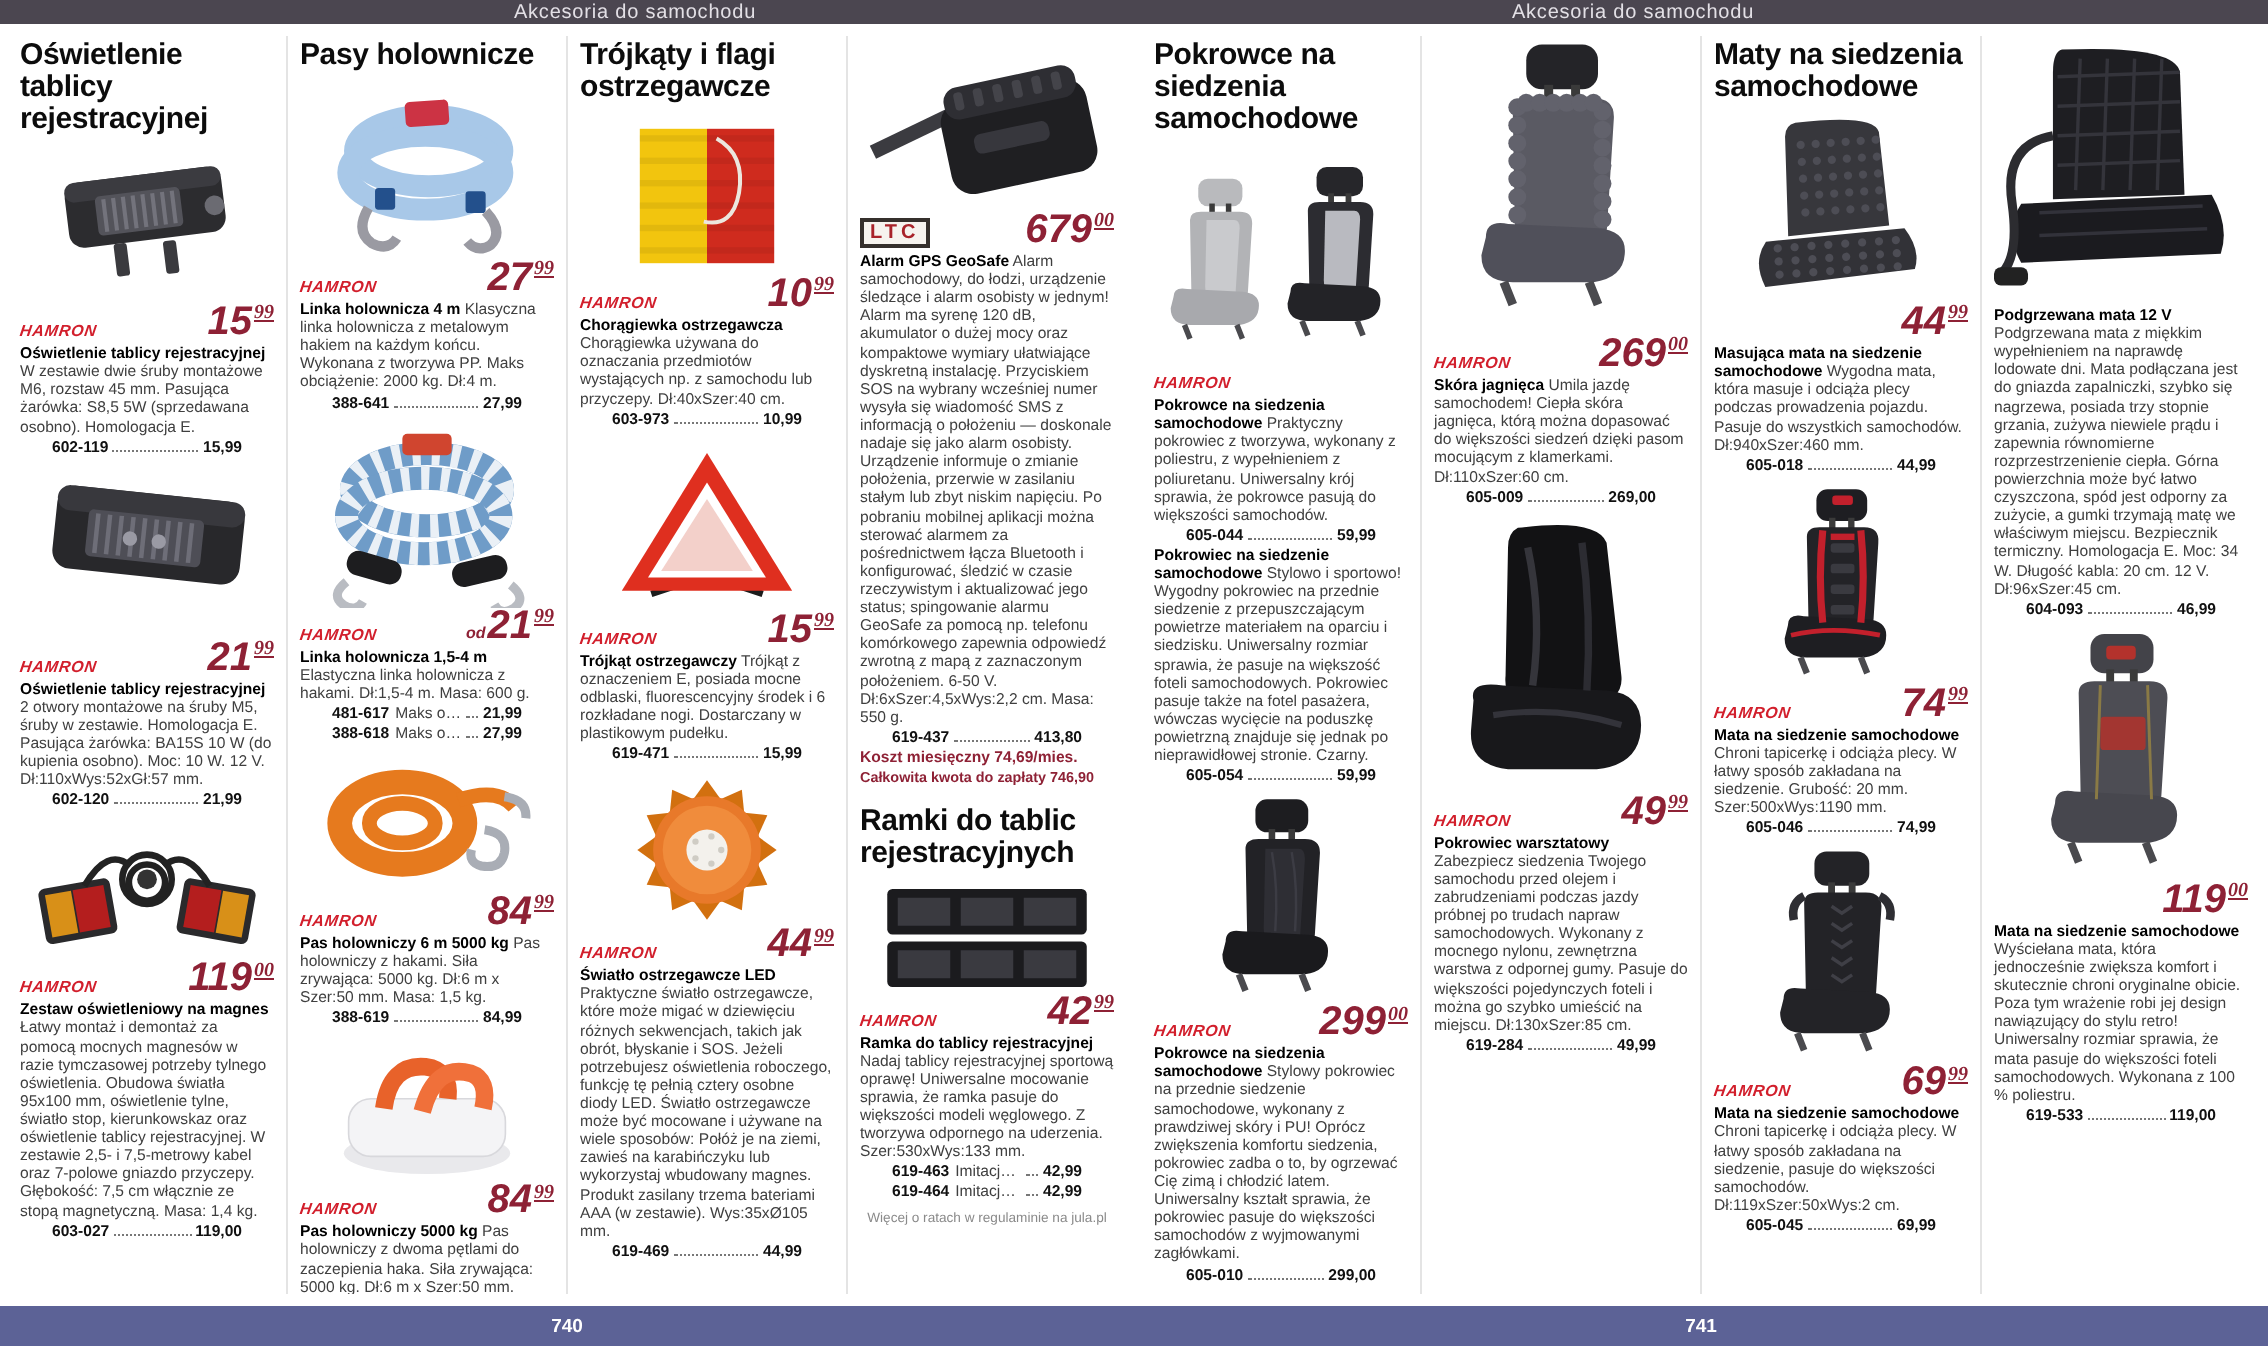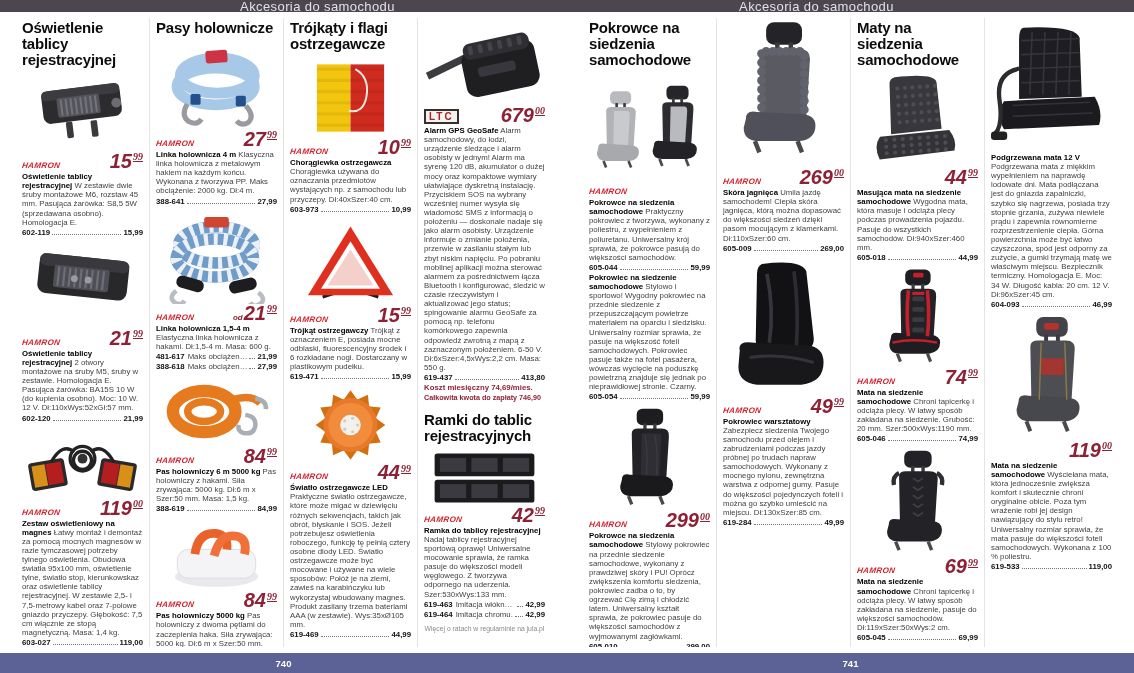--- a/index.html
+++ b/index.html
@@ -1,45 +1,45 @@
 <!DOCTYPE html>
 <html style="--red: #d21f2c; --maroon: #8e2135; --topbar: #4b4650; --botbar: #5c6296;"><head>
 <meta charset="utf-8">
 <style>
   html,body{margin:0;padding:0;background:#9a9a9a;}
   *{box-sizing:border-box;}
   .spread{position:relative;width:1134px;height:673px;background:#fff;overflow:hidden;
     font-family:"Liberation Sans","DejaVu Sans",sans-serif;color:#222;}
   .topbar{position:absolute;top:0;height:12px;width:635px;background:var(--topbar,#4b4650);
-    color:#e3e0e6;font-size:13px;display:flex;align-items:center;justify-content:center;letter-spacing:.4px;}
+    color:#e3e0e6;font-size:10px;display:flex;align-items:center;justify-content:center;letter-spacing:.4px;}
   .topbar.left{left:0;}.topbar.right{right:0;}
   .bottombar{position:absolute;bottom:0;height:20px;width:567px;background:var(--botbar,#5c6296);
     color:#fff;font-size:9.5px;font-weight:bold;display:flex;align-items:center;justify-content:center;}
   .bottombar.left{left:0;}.bottombar.right{right:0;}
-  .page{position:absolute;top:12px;bottom:24px;display:flex;padding:6px 16px 2px;}
+  .page{position:absolute;top:12px;bottom:24px;display:flex;padding:6px 4px 2px;}
   .page-left{left:0;width:567px;}
   .page-right{left:567px;width:567px;}
   .col{flex:1 1 0;min-width:0;padding:0 6px;overflow:hidden;border-right:1px solid #e4e4e4;}
   .col:last-child{border-right:none;}
   .sec{font-size:15px;line-height:1.07;font-weight:bold;color:#0c0c0c;letter-spacing:-.2px;margin:2px 0 6px;}
   .sec.mid{margin-top:10px;}
   .product{margin-bottom:6px;}
   .imgbox{display:flex;align-items:center;justify-content:center;margin:2px 0 1px;}
   .imgbox svg{width:100%;height:100%;}
   .prow{display:flex;justify-content:space-between;align-items:flex-end;margin:1px 0 2px;min-height:9px;}
   .brand{color:var(--red,#d21f2c);font-style:italic;font-weight:800;font-size:8px;
     letter-spacing:.4px;display:inline-block;transform:skewX(-8deg);}
   .ltc{border:2px solid #35302c;color:#a8232a;font-weight:800;font-size:10px;letter-spacing:2px;
     padding:0 3px;background:#f6f3ee;display:inline-block;}
   .price{color:var(--maroon,#8e2135);font-weight:800;font-style:italic;font-size:20px;line-height:.85;white-space:nowrap;}
   .price sup{font-size:10px;text-decoration:underline;text-underline-offset:1px;margin-left:1px;font-family:Liberation Serif, serif;}
   .pfx{font-size:8px;font-weight:700;margin-right:1px;}
   .desc{font-size:7.8px;line-height:1.17;color:#3f3f3f;margin:0 0 1px;}
   .ptitle{color:#000;}
-  .order{display:flex;align-items:baseline;font-size:7.8px;color:#101010;margin:0 0 1px;}
+  .order{display:flex;align-items:baseline;font-size:7.8px;color:#101010;margin:0 16px 1px;}
   .code{font-weight:bold;white-space:nowrap;}
   .onote{margin-left:3px;color:#3f3f3f;overflow:hidden;text-overflow:ellipsis;white-space:nowrap;flex-shrink:1;}
   .dots{flex:1;min-width:6px;border-bottom:1px dotted #777;align-self:flex-end;margin:0 2px 2px;}
   .oprice{font-weight:bold;white-space:nowrap;}
   .extra{color:var(--maroon,#8e2135);font-weight:bold;font-size:7.8px;line-height:1.25;}
   .extra2{font-size:7.2px;}
   .rata-note{font-size:6.8px;color:#8a8a8a;text-align:center;margin-top:5px;}
 </style>
 </head>
 <body>

